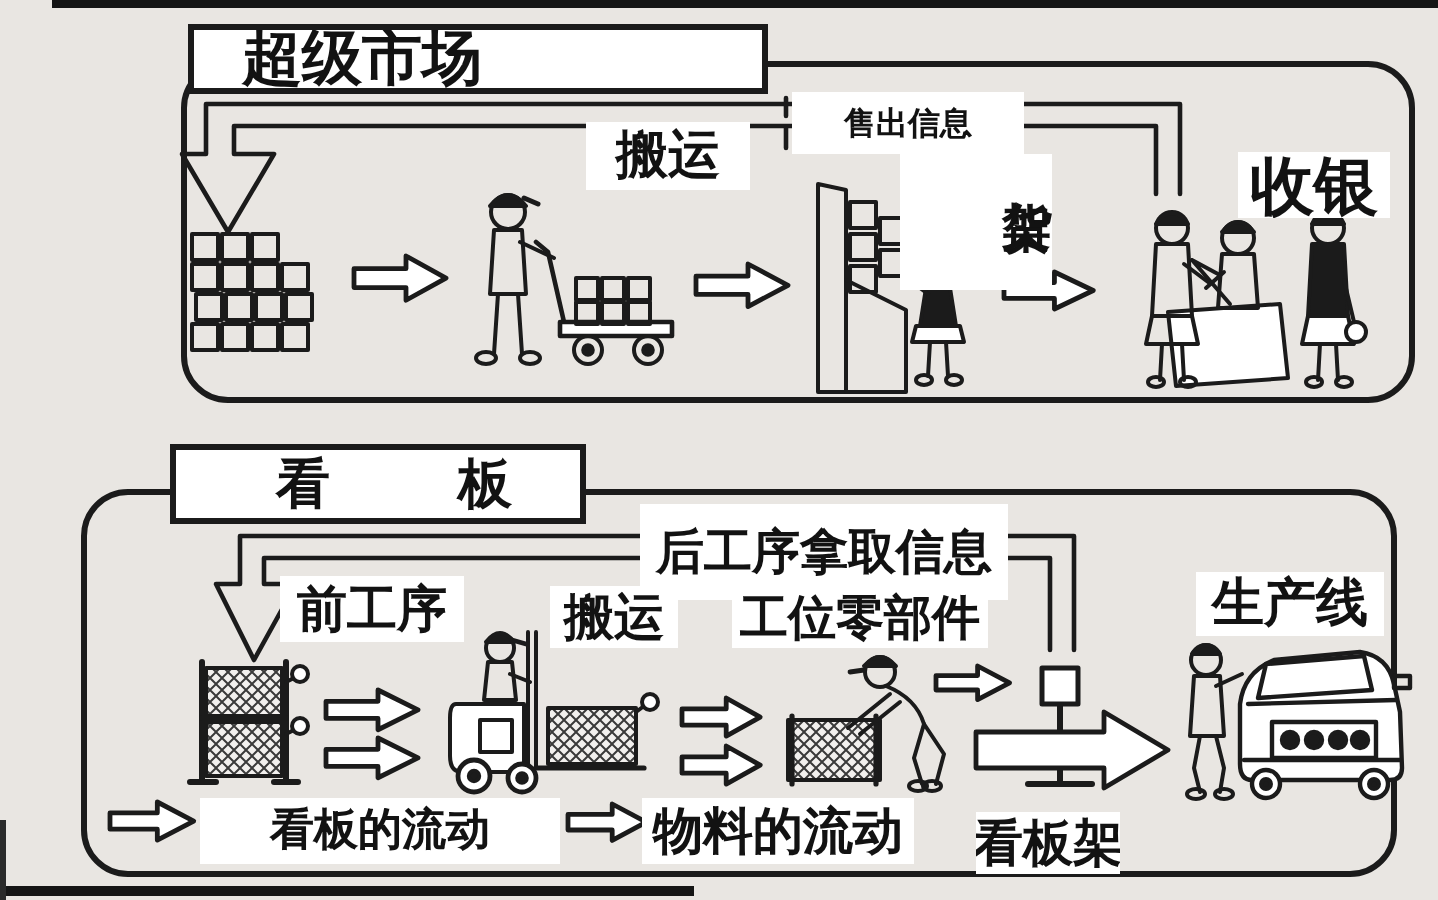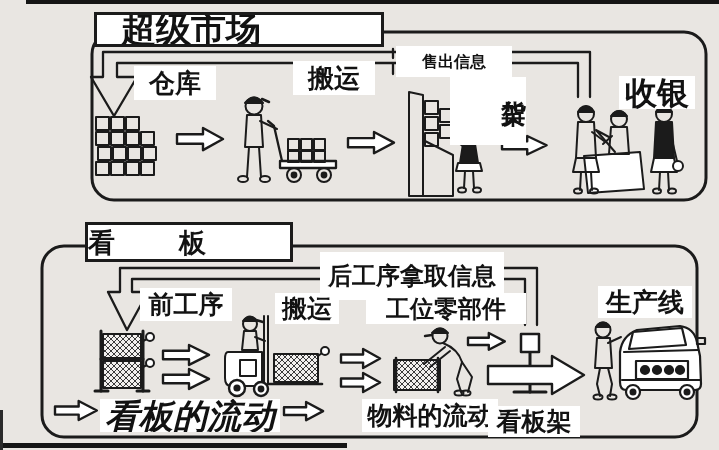--- a/index.html
+++ b/index.html
@@ -252,30 +252,29 @@
       <circle cx="687" cy="392" r="7" fill="#ffffff"></circle>
           <circle cx="687" cy="392" r="2.4" fill="#1b1b1b"></circle>
       <rect x="697" y="338" width="8" height="6"></rect>
     </g>
 
     <use href="#harrow" transform="translate(55,401) scale(0.91,0.68)"></use>
     <use href="#harrow" transform="translate(284,402) scale(0.85,0.65)"></use>
   </g>
 </svg>
 
-<div class="lbl titlebox left" style="left:94px;top:12px;width:290px;height:35px;padding-left:24px;font-size:35px;">超级市场</div>
+<div class="lbl titlebox left" style="left:94px;top:12px;width:290px;height:35px;padding-left:24px;font-size:30px;">超级市场</div>
 <div class="lbl" style="left:396px;top:46px;width:116px;height:31px;font-size:16px;">售出信息</div>
-<div class="lbl" style="left:134px;top:66px;width:82px;height:34px;font-size:26px;">仓库</div>
 <div class="lbl" style="left:293px;top:61px;width:82px;height:34px;font-size:26px;">搬运</div>
 <div class="lbl vertical" style="left:450px;top:77px;width:72px;height:65px;font-size:25px;padding-left:4px;">货架</div>
 <div class="lbl" style="left:619px;top:76px;width:76px;height:33px;font-size:32px;">收银</div>
 
-<div class="lbl titlebox" style="left:85px;top:222px;width:208px;height:40px;font-size:27px;letter-spacing:64px;justify-content:flex-start;">看板</div>
+<div class="lbl titlebox" style="left:85px;top:222px;width:208px;height:40px;font-size:27px;letter-spacing:64px;padding-left:50px;justify-content:flex-start;">看板</div>
 <div class="lbl" style="left:320px;top:252px;width:184px;height:48px;font-size:24px;">后工序拿取信息</div>
 <div class="lbl" style="left:140px;top:288px;width:92px;height:33px;font-size:25px;">前工序</div>
 <div class="lbl" style="left:275px;top:293px;width:64px;height:31px;font-size:25px;">搬运</div>
-<div class="lbl" style="left:366px;top:293px;width:160px;height:31px;font-size:24px;">工位零部件</div>
+<div class="lbl" style="left:366px;top:293px;width:128px;height:31px;font-size:24px;">工位零部件</div>
 <div class="lbl" style="left:598px;top:286px;width:94px;height:32px;font-size:26px;">生产线</div>
-<div class="lbl" style="left:100px;top:399px;width:180px;height:33px;font-size:34px;font-style:italic;">看板的流动</div>
-<div class="lbl" style="left:321px;top:399px;width:136px;height:33px;font-size:25px;margin-left:41px;">物料的流动</div>
-<div class="lbl" style="left:488px;top:406px;width:92px;height:31px;font-size:25px;">看板架</div>
+<div class="lbl" style="left:100px;top:399px;width:180px;height:33px;font-size:22px;">看板的流动</div>
+<div class="lbl" style="left:321px;top:399px;width:136px;height:33px;font-size:25px;">物料的流动</div>
+<div class="lbl" style="left:488px;top:406px;width:72px;height:31px;font-size:25px;">看板架</div>
 
 </div>
 
 </body></html>

